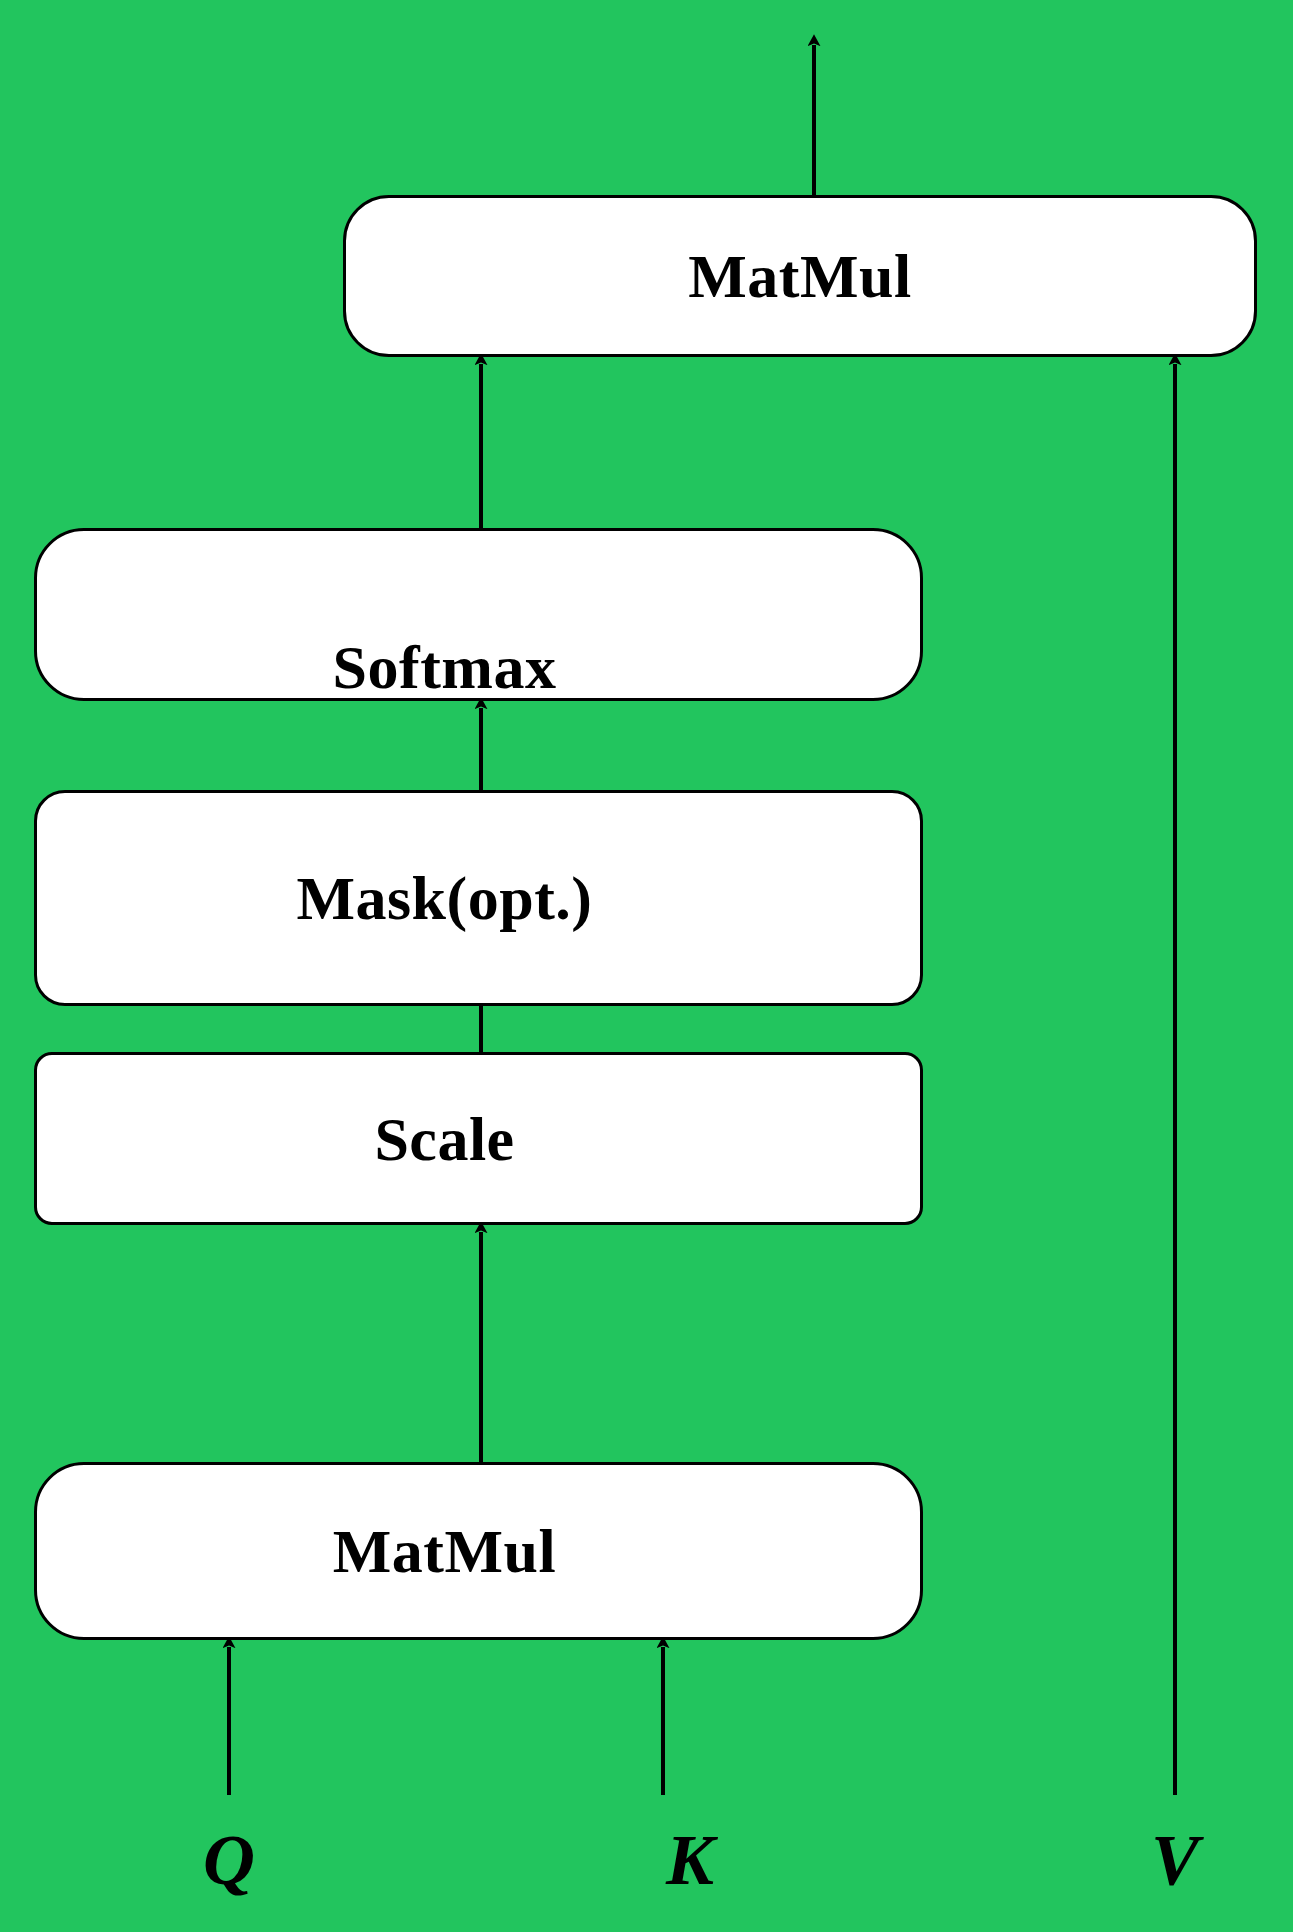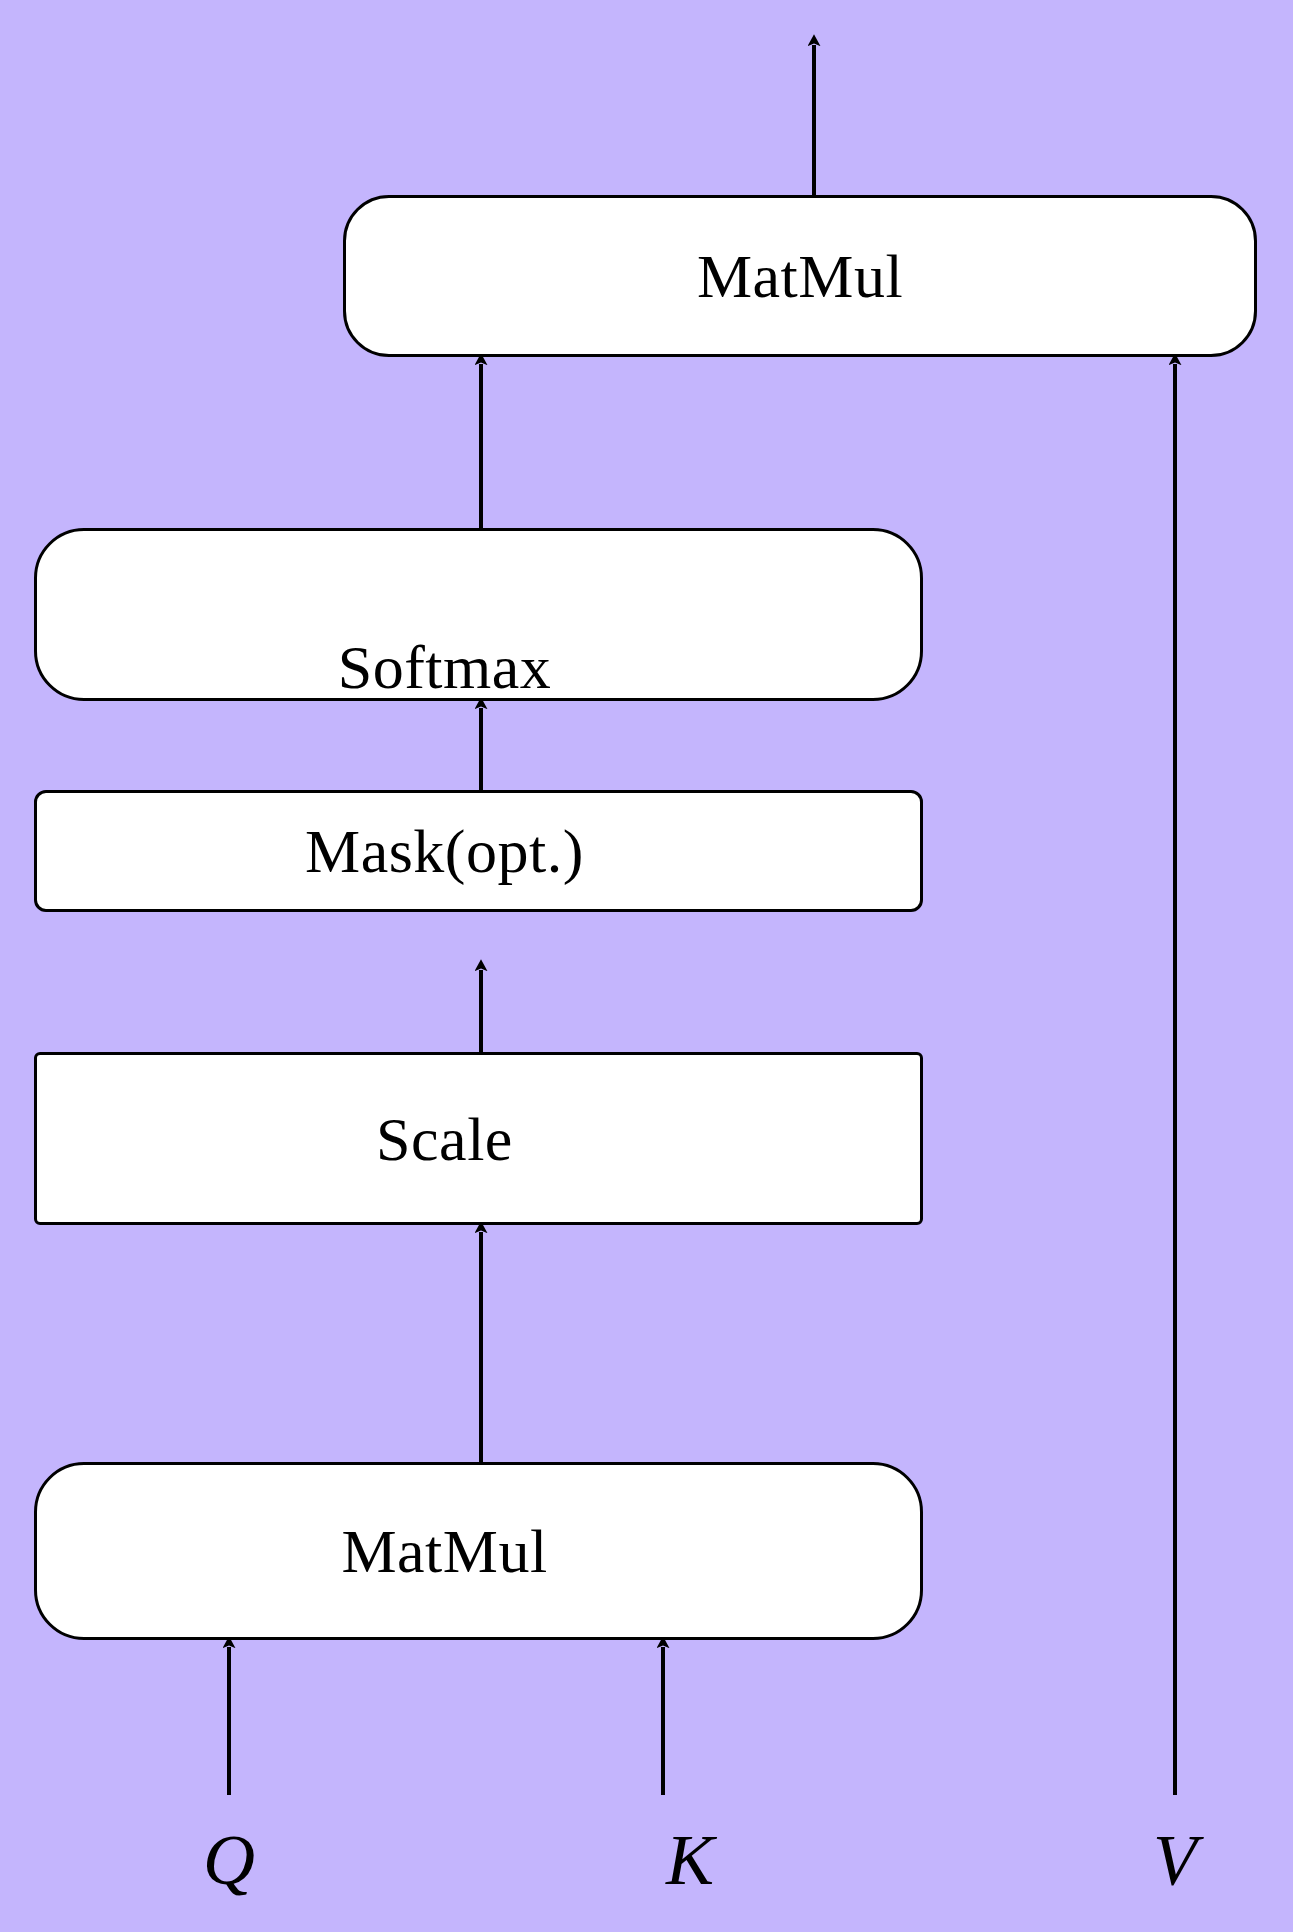--- a/index.html
+++ b/index.html
@@ -8,22 +8,23 @@
     padding: 0;
     background: #ffffff;
   }
   body {
     font-family: "Liberation Serif", "DejaVu Serif", serif;
   }
   #canvas {
     position: relative;
     width: 1293px;
     height: 1932px;
-    background: #c4b5fd;
+    background: #22c55e;
     overflow: hidden;
+    font-weight: bold;
   }
   #diagram-svg {
     position: absolute;
     left: 0;
     top: 0;
     width: 1293px;
     height: 1932px;
     display: block;
   }
   .node-box {
@@ -86,25 +87,25 @@
   </svg>
 
   <div class="node-box" style="left:343px; top:195px; width:914px; height:162px; border-radius:46px;">
     <span class="node-label">MatMul</span>
   </div>
 
   <div class="node-box" style="left:34px; top:528px; width:889px; height:173px; border-radius:50px;align-items:flex-end;">
     <span class="node-label" style="position:relative; left:-34px;">Softmax</span>
   </div>
 
-  <div class="node-box" style="left:34px; top:790px; width:889px; height:122px; border-radius:12px;">
+  <div class="node-box" style="left:34px; top:790px; width:889px; height:216px; border-radius:31px;">
     <span class="node-label" style="position:relative; left:-34px;">Mask(opt.)</span>
   </div>
 
-  <div class="node-box" style="left:34px; top:1052px; width:889px; height:173px; border-radius:6px;">
+  <div class="node-box" style="left:34px; top:1052px; width:889px; height:173px; border-radius:18px;">
     <span class="node-label" style="position:relative; left:-34px;">Scale</span>
   </div>
 
   <div class="node-box" style="left:34px; top:1462px; width:889px; height:178px; border-radius:50px;">
     <span class="node-label" style="position:relative; left:-34px;">MatMul</span>
   </div>
 
   <div class="io-label" style="left:229px; top:1824px;">
     <span>Q</span>
   </div>

